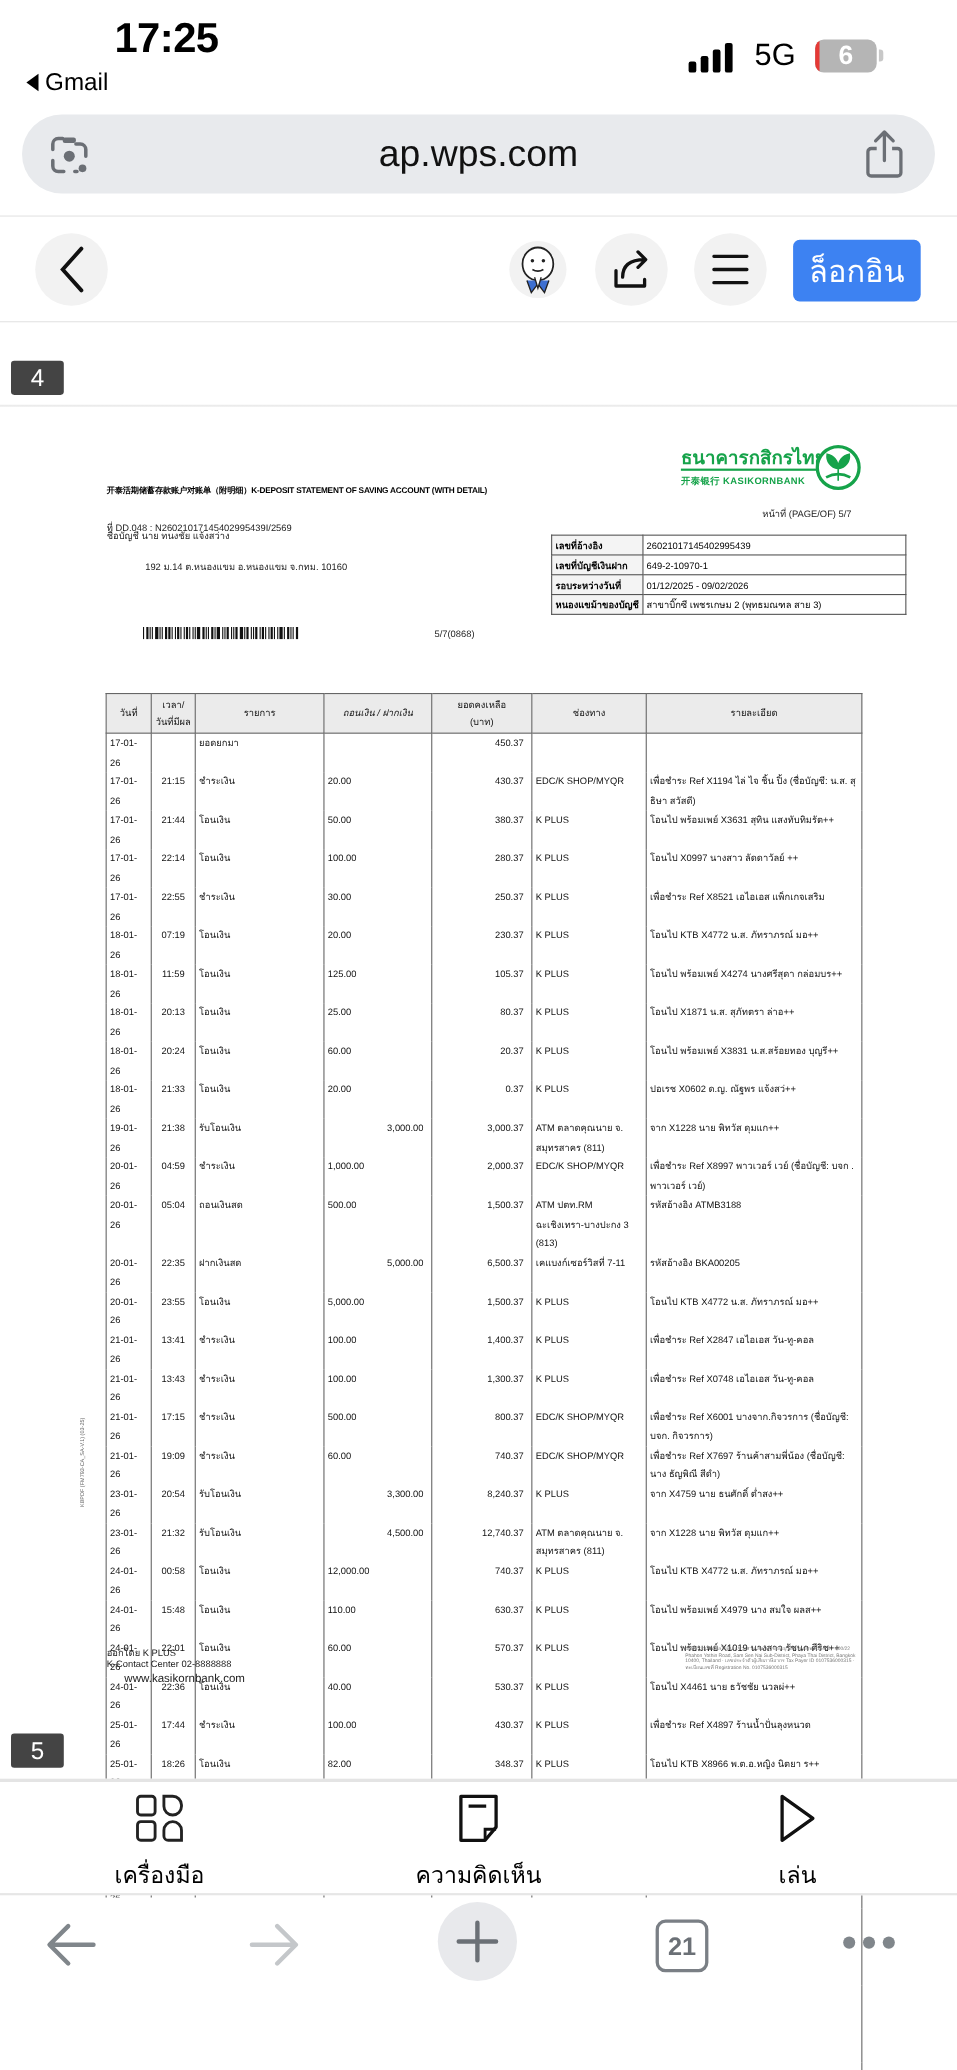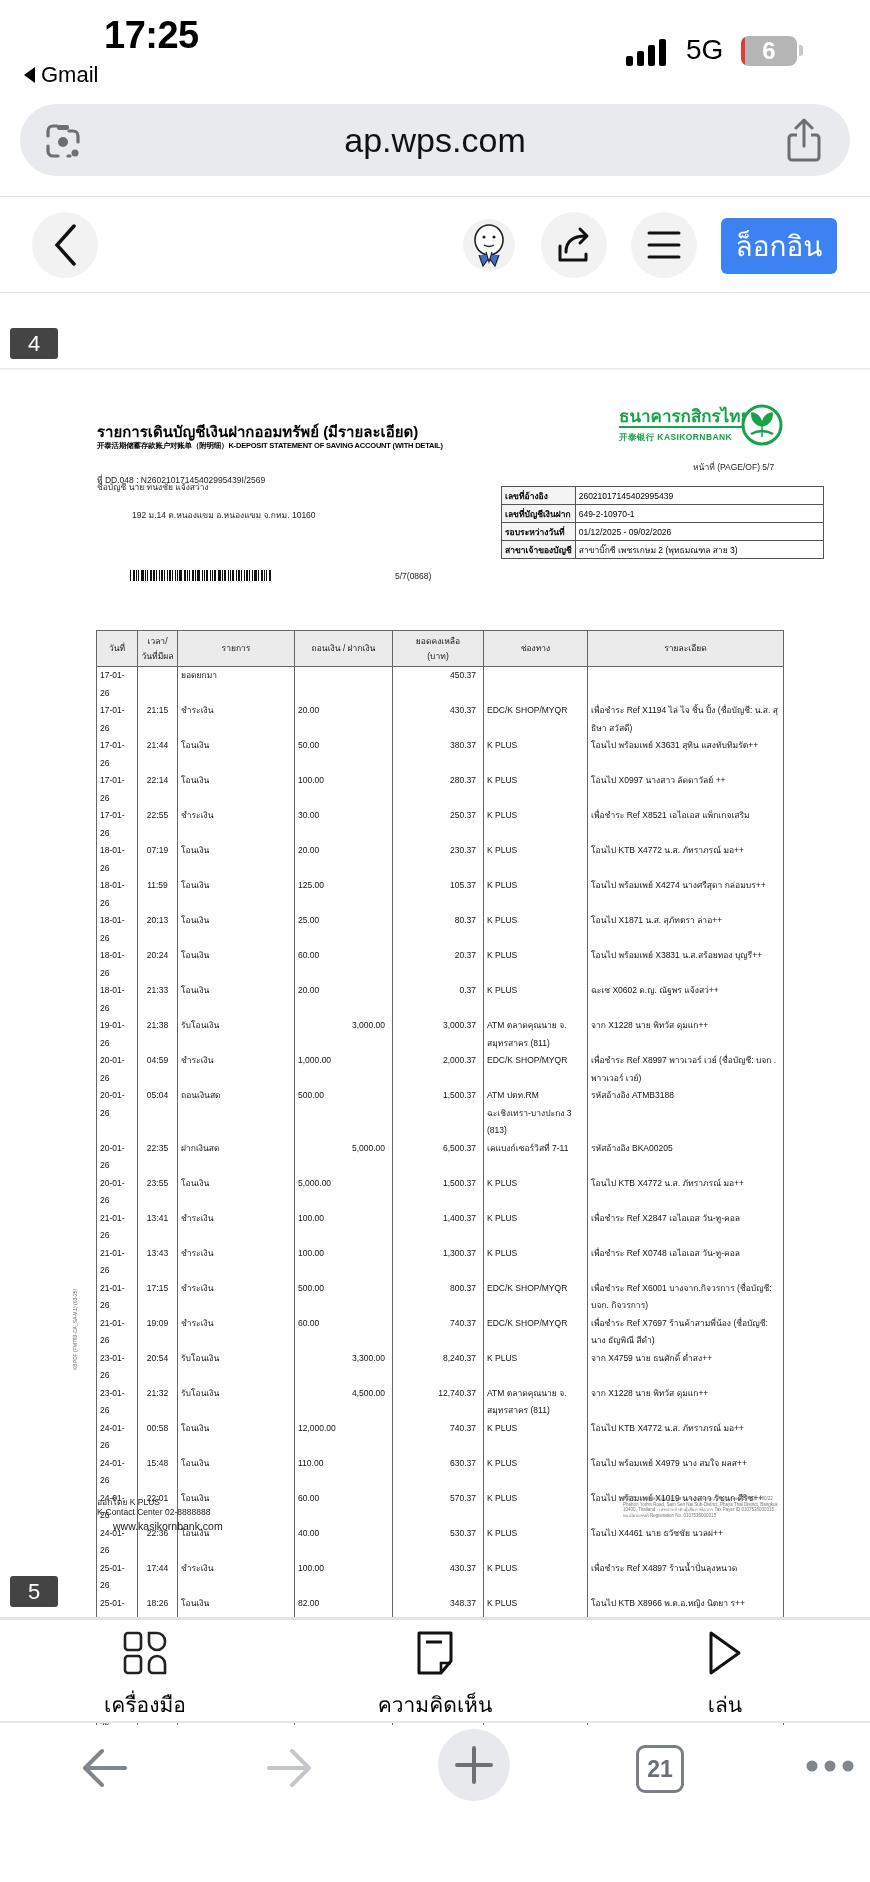--- a/index.html
+++ b/index.html
@@ -68,21 +68,21 @@
   .footer-contact { position: absolute; left: 97px; top: 1137px; font-size: 8.5px; color: #222; }
   .footer-web { position: absolute; left: 113px; top: 1150px; font-size: 10.5px; color: #222; }
   .footer-address { position: absolute; left: 623px; top: 1126px; width: 165px; font-size: 4.5px; line-height: 5.5px; color: #777; }
 
   
   .wps-bottom { position: absolute; left: 0; top: 1617px; width: 870px; height: 106px; background: #fff; border-top: 3px solid #e4e4e4; border-bottom: 2px solid #e6e6e6; }
   .wb-item { position: absolute; top: 10px; display: flex; flex-direction: column; align-items: center; width: 160px; }
   .wb-item svg { width: 46px; height: 46px; }
   .wb-label { font-size: 21px; margin-top: 12px; }
 
-  .browser-nav { position: absolute; left: 0; top: 1725px; width: 774px; height: 157px; background: #fff; margin-left: 40px; }
+  .browser-nav { position: absolute; left: 0; top: 1725px; width: 774px; height: 157px; background: #fff; }
   .nav-btn { position: absolute; display: flex; align-items: center; justify-content: center; }
   .new-tab { left: 398px; top: 4px; width: 72px; height: 72px; border-radius: 50%; background: #e8e9ec; }
   .tab-count { left: 596px; top: 20px; width: 48px; height: 48px; border: 3px solid #7a7f85; border-radius: 9px; font-size: 23px; font-weight: 700; color: #6b7076; }
 </style>
 </head>
 <body>
 
 <div>
   <div class="status-time">17:25</div>
   <div class="status-back">
@@ -145,21 +145,20 @@
     </svg>
   </div>
   <button class="login-btn">ล็อกอิน</button>
 </div>
 
 <div class="doc-area">
   <div class="page-badge" style="top:34px">4</div>
   <div class="page-sep" style="top:74px"></div>
 
   <div class="page" style="top:76px">
-    <div class="doc-title">รายการเดินบัญชีเงินฝากออมทรัพย์ (มีรายละเอียด)</div>
     <div class="doc-subtitle">开泰活期储蓄存款账户对账单（附明细）K-DEPOSIT STATEMENT OF SAVING ACCOUNT (WITH DETAIL)</div>
     <div class="doc-ref">ที่ DD.048 : N26021017145402995439I/2569</div>
     <div class="acct-name-label">ชื่อบัญชี  นาย ทนงชัย แจ้งสว่าง</div>
     <div class="acct-addr">192 ม.14 ต.หนองแขม อ.หนองแขม จ.กทม. 10160</div>
     <div class="barcode" id="barcode">
         <span style="width: 1px; margin-right: 2px;"></span>
         <span style="width: 2px; margin-right: 1px;"></span>
         <span style="width: 1px; margin-right: 1px;"></span>
         <span style="width: 1px; margin-right: 2px;"></span>
         <span style="width: 3px; margin-right: 1px;"></span>
@@ -228,21 +227,21 @@
           </tr>
           <tr>
             <td class="k">เลขที่บัญชีเงินฝาก</td>
             <td>649-2-10970-1</td>
           </tr>
           <tr>
             <td class="k">รอบระหว่างวันที่</td>
             <td>01/12/2025 - 09/02/2026</td>
           </tr>
           <tr>
-            <td class="k">สาขาเจ้าของบัญชี</td>
+            <td class="k">หนองแขม้าของบัญชี</td>
             <td>สาขาบิ๊กซี เพชรเกษม 2 (พุทธมณฑล สาย 3)</td>
           </tr>
         </tbody>
     </table>
 
     <table class="tx-table">
       <colgroup>
         <col style="width:41px">
           <col style="width:40px">
           <col style="width:117px">
@@ -250,21 +249,21 @@
           <col style="width:91px">
           <col style="width:104px">
           <col style="width:196px">
       </colgroup>
       <thead>
           <tr id="tx-head">
             <th style="white-space: pre-line;">วันที่</th>
             <th style="white-space: pre-line; margin-left: 42px;">เวลา/
 วันที่มีผล</th>
             <th style="white-space: pre-line;">รายการ</th>
-            <th style="white-space: pre-line;">ถอนเงิน / ฝากเงิน</th>
+            <th style="white-space: pre-line; font-style: italic;">ถอนเงิน / ฝากเงิน</th>
             <th style="white-space: pre-line;">ยอดคงเหลือ
 (บาท)</th>
             <th style="white-space: pre-line;">ช่องทาง</th>
             <th style="white-space: pre-line;">รายละเอียด</th>
           </tr>
         </thead>
       <tbody id="tx-body">
           <tr>
             <td>17-01-26</td>
             <td class="c"></td>
@@ -346,21 +345,21 @@
             <td>K PLUS</td>
             <td>โอนไป พร้อมเพย์ X3831 น.ส.สร้อยทอง บุญรี++</td>
           </tr>
           <tr>
             <td>18-01-26</td>
             <td class="c">21:33</td>
             <td>โอนเงิน</td>
             <td class="amt-w">20.00</td>
             <td class="num">0.37</td>
             <td>K PLUS</td>
-            <td>ฉะเช X0602 ด.ญ. ณัฐพร แจ้งสว่++</td>
+            <td>ปอเรช X0602 ด.ญ. ณัฐพร แจ้งสว่++</td>
           </tr>
           <tr>
             <td>19-01-26</td>
             <td class="c">21:38</td>
             <td>รับโอนเงิน</td>
             <td class="amt-d">3,000.00</td>
             <td class="num">3,000.37</td>
             <td>ATM ตลาดคุณนาย จ. สมุทรสาคร (811)</td>
             <td>จาก X1228 นาย พิทวัส ดุมแก++</td>
           </tr>

